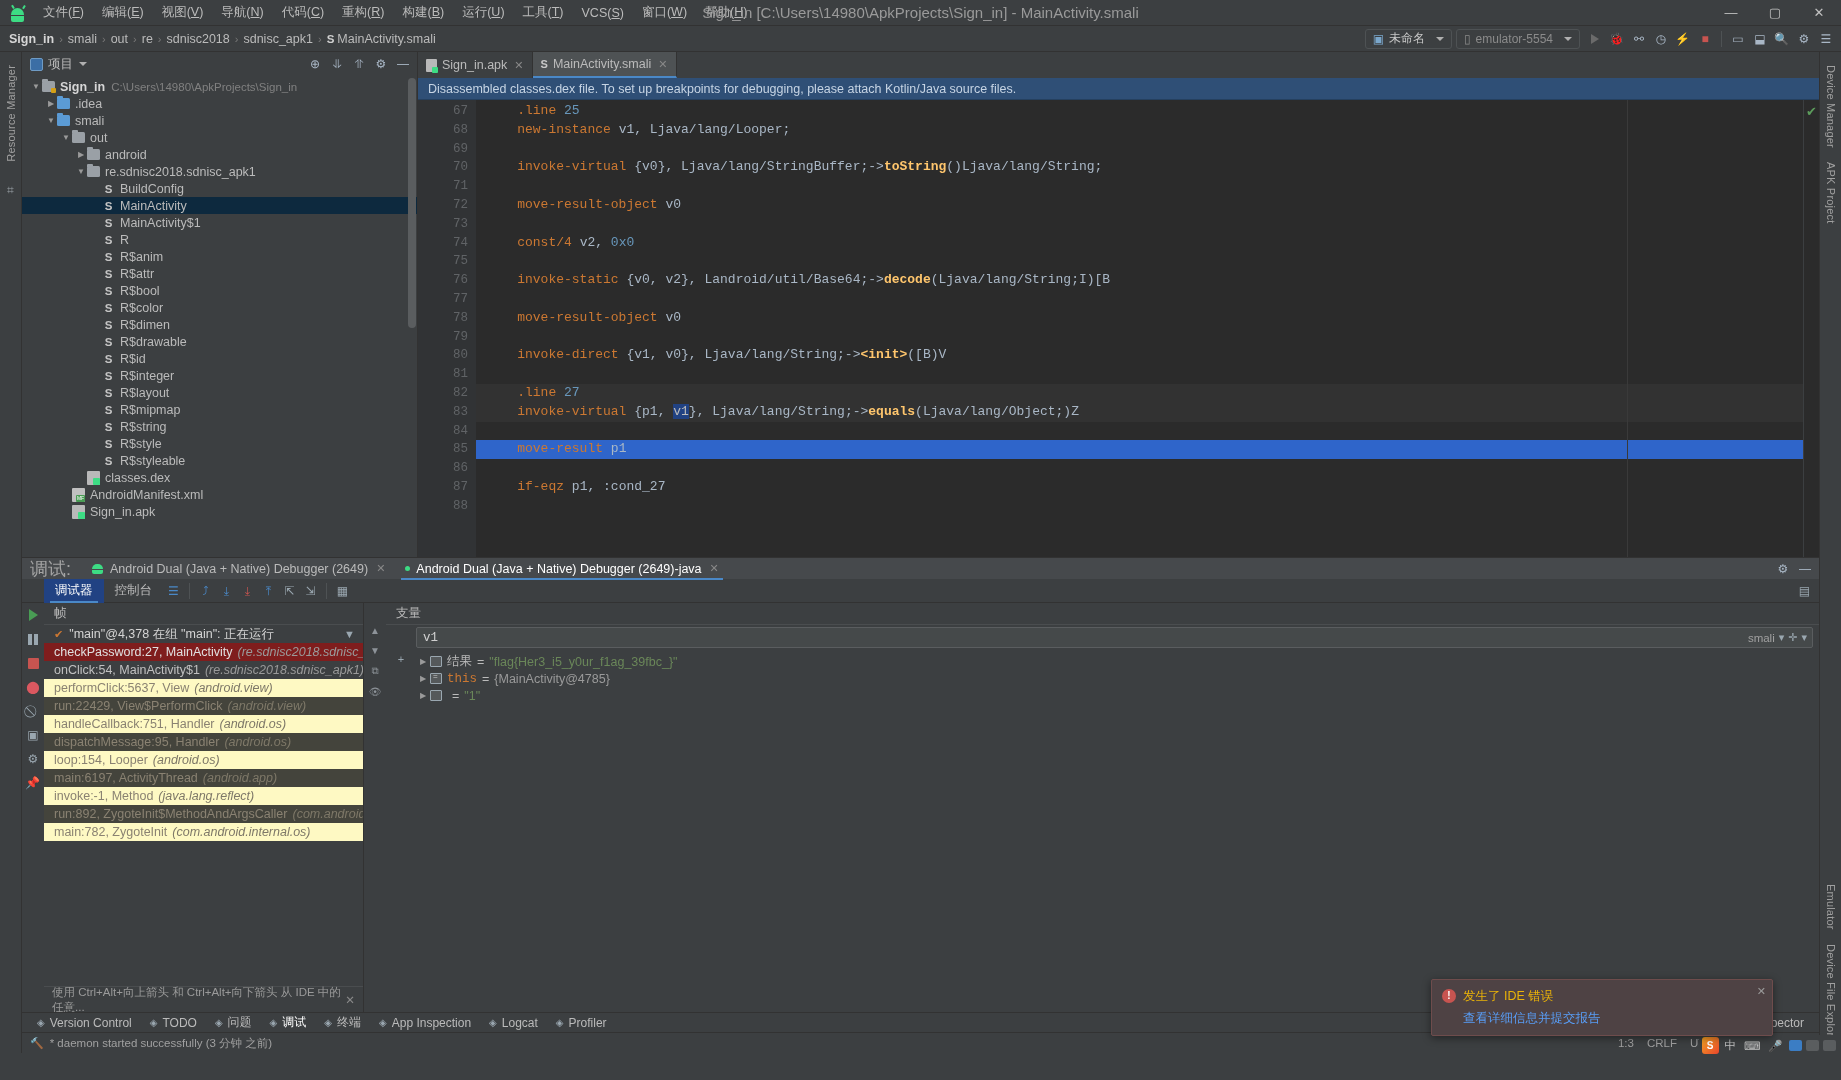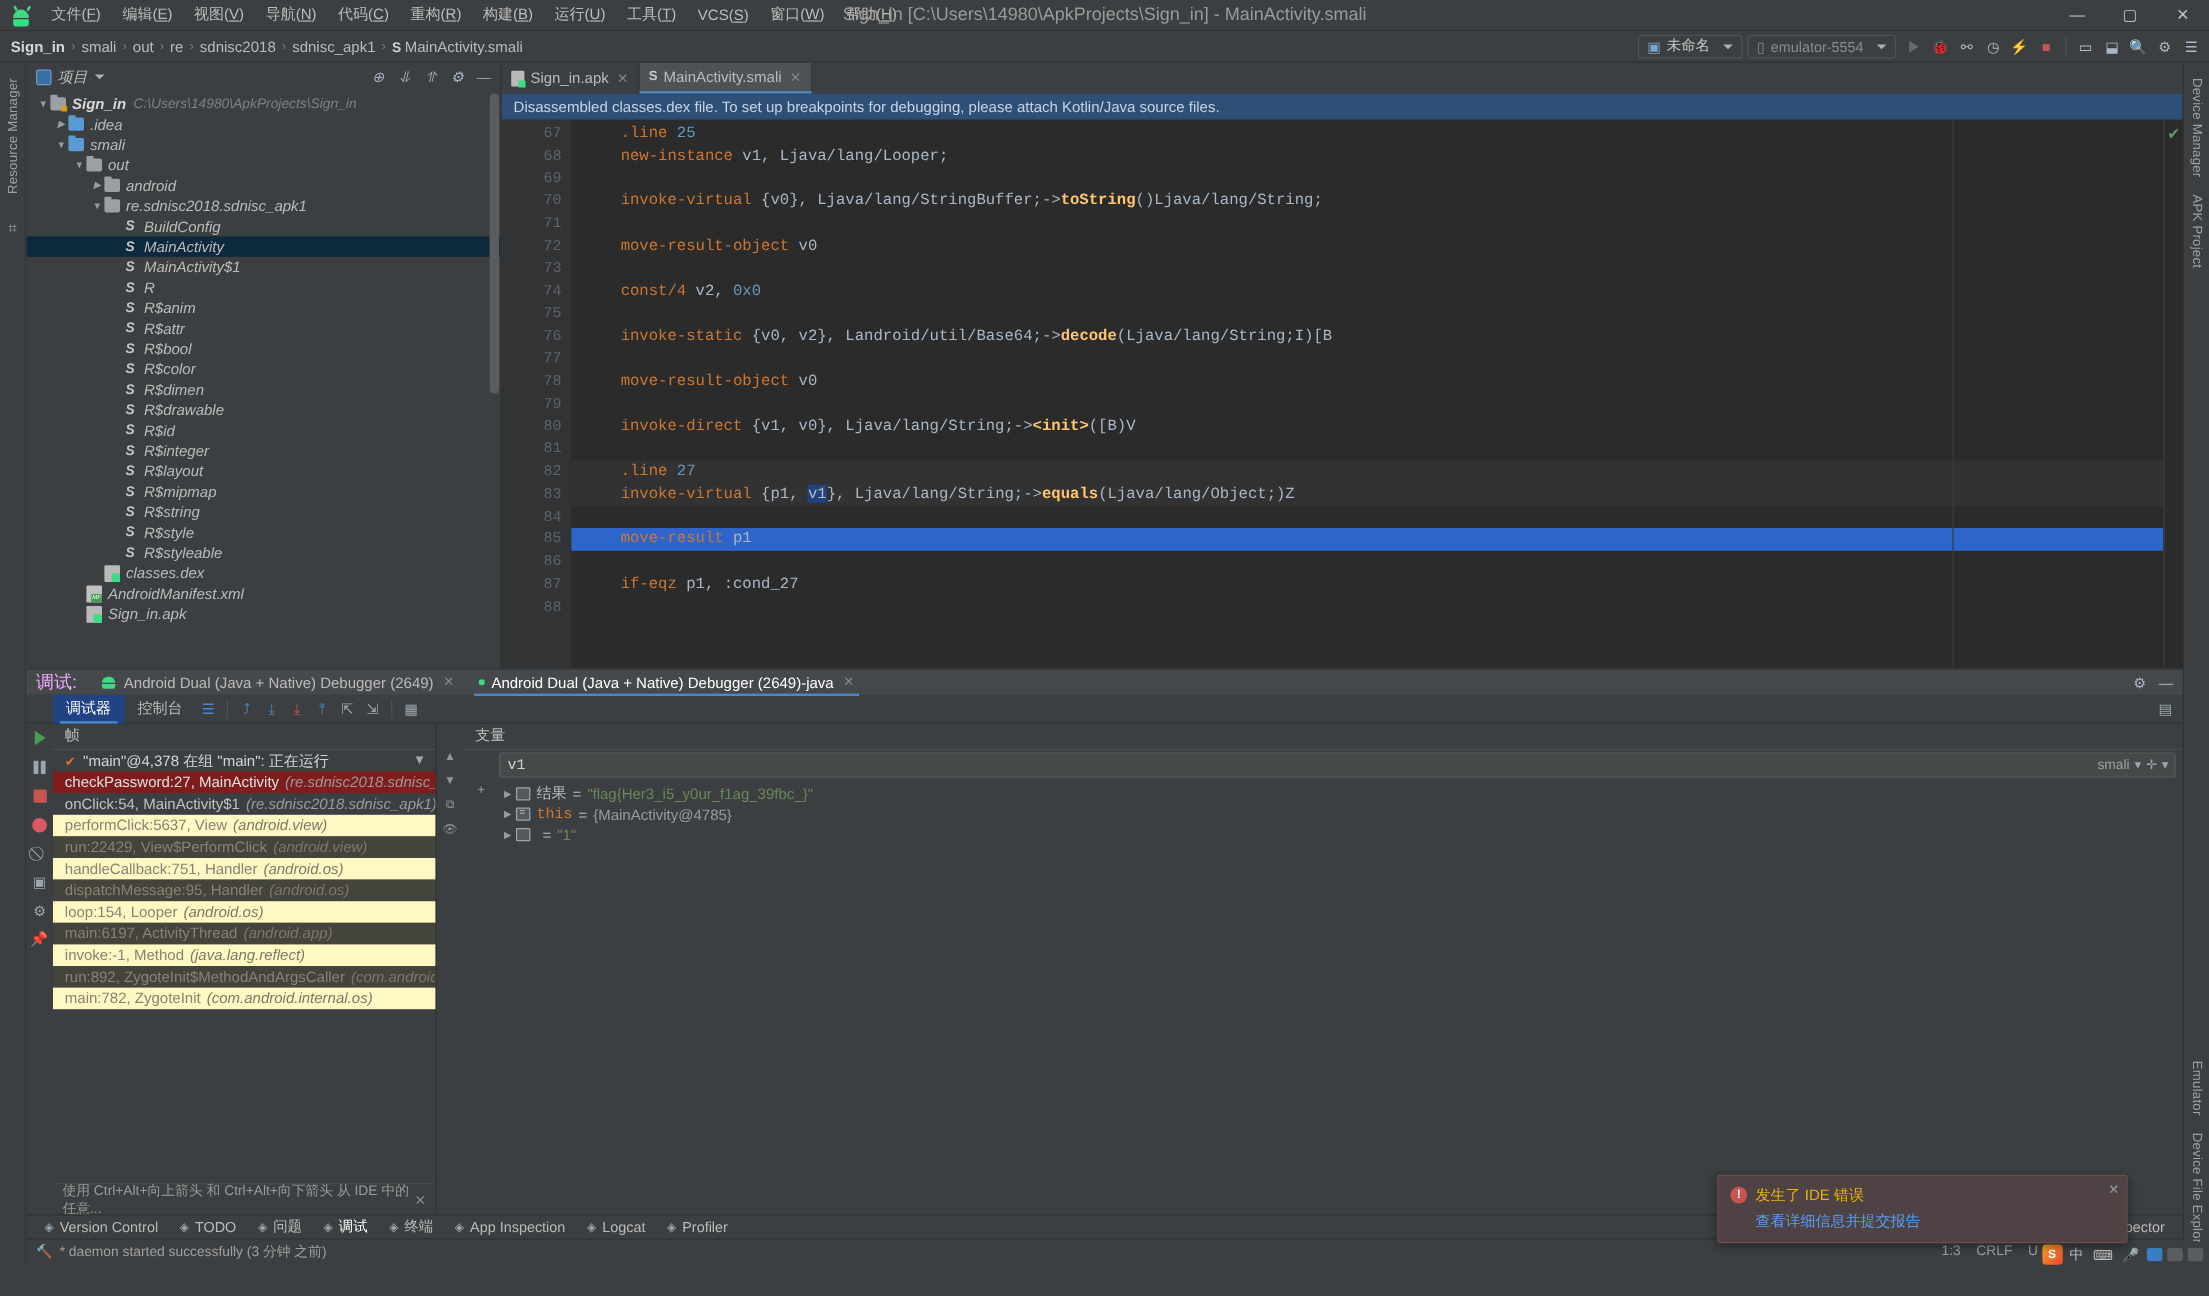--- a/index.html
+++ b/index.html
@@ -82,21 +82,20 @@
   .vtab.rot180 { transform:rotate(180deg); }
   .strip-ico { width:16px; height:16px; margin:8px 0; color:#9aa0a6; font-size:12px; text-align:center; }
 
   #center { flex:1; display:flex; flex-direction:column; min-width:0; }
   #upper { display:flex; height:505px; min-height:0; }
 
   
   #project-panel {
     width:396px; background:#3c3f41; flex:none; display:flex; flex-direction:column;
     border-right:1px solid #323232;
-    font-style:italic;
   }
   #project-header {
     height:24px; display:flex; align-items:center; padding:0 4px 0 8px; flex:none;
   }
   .proj-title { color:#bbbbbb; font-size:12.5px; }
   .sq-ico {
     width:13px;height:13px;border:1.6px solid #6f9bc4;background:#3b6ea5;border-radius:2px;
     margin-right:5px; flex:none;
   }
   .caret-dn { width:0;height:0;border-left:4px solid transparent;border-right:4px solid transparent;border-top:4px solid #b0b0b0; margin-left:6px; }
@@ -193,21 +192,21 @@
   }
   .check-ok { position:absolute; right:2px; top:4px; color:#5c9c5c; font-size:13px; }
   #code-vline { position:absolute; left:1151px; top:0; bottom:0; width:1px; background:#3a3a3a; }
 
   
   #debug-panel { flex:1; display:flex; flex-direction:column; background:#3c3f41; min-height:0; }
   #debug-head {
     height:22px; background:#46494c; display:flex; align-items:center; flex:none;
     padding-left:8px; border-top:1px solid #323232;
   }
-  .dh-label { color:#f0abfc; font-size:15px; margin-right:10px; }
+  .dh-label { color:#a3a3a3; font-size:18px; margin-right:10px; }
   .dtab {
     display:flex; align-items:center; gap:6px; height:22px; padding:0 10px;
     font-size:12.5px; color:#bbbbbb; white-space:nowrap; position:relative;
   }
   .dtab.active { color:#ffffff; }
   .dtab.active::after {
     content:''; position:absolute; left:6px; right:6px; bottom:0; height:2px; background:#4a88c7;
   }
   .dot-green { width:5px;height:5px;border-radius:50%;background:#3ddc84; flex:none; }
   .mini-andy { width:13px;height:11px; position:relative; flex:none; }

